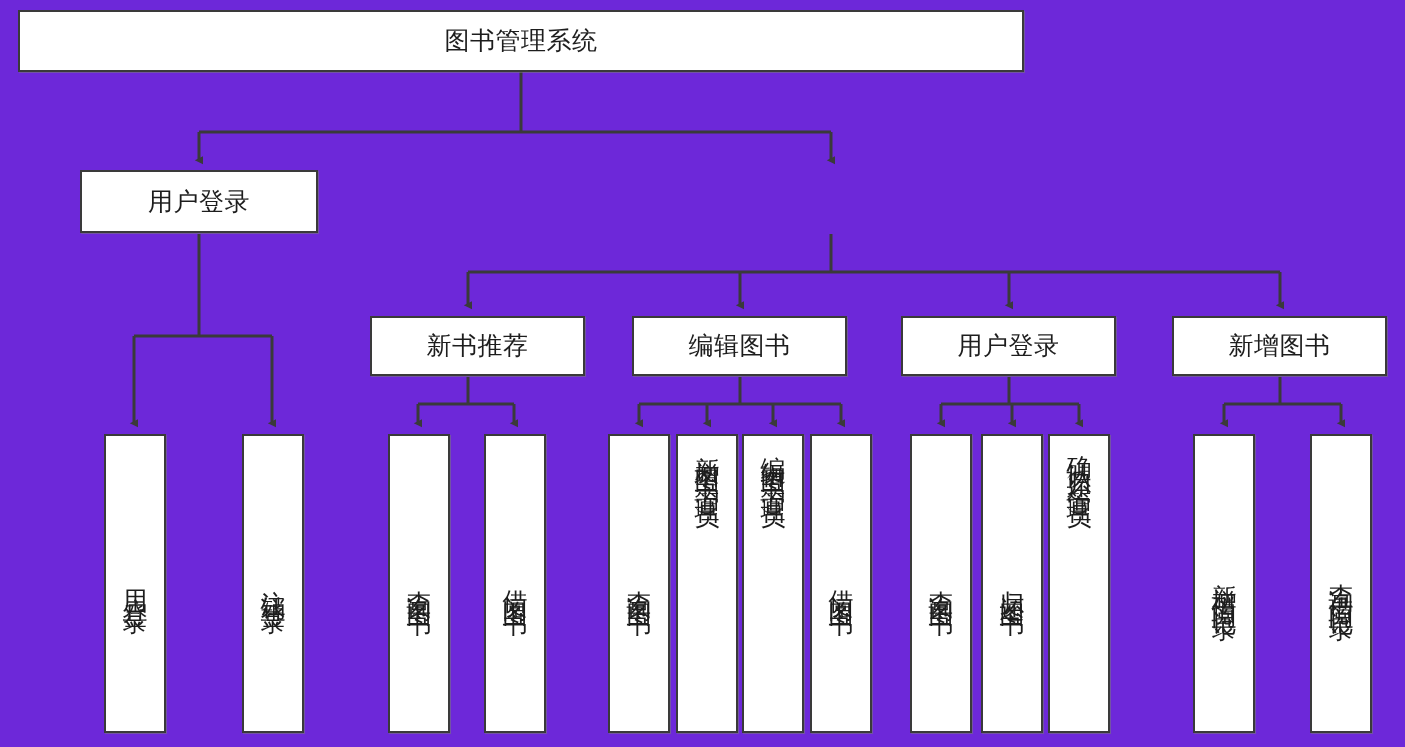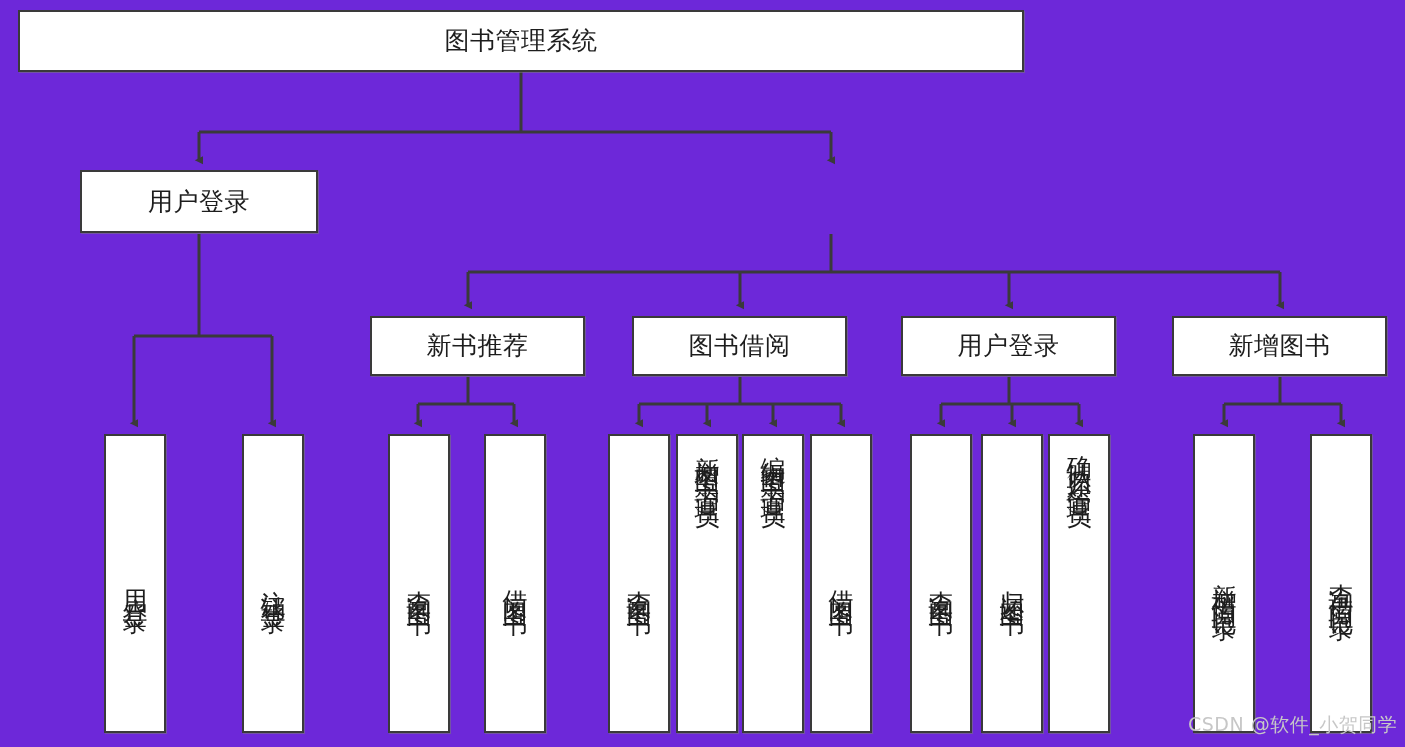--- a/index.html
+++ b/index.html
@@ -144,21 +144,21 @@
   <div class="node horizontal" style="left:80px; top:170px; width:238px; height:63px;">
     <span class="node-label">用户登录</span>
   </div>
 
 
   <div class="node horizontal" style="left:362px; top:316px; width:215px; height:60px;margin-left:8px;">
     <span class="node-label">新书推荐</span>
   </div>
 
   <div class="node horizontal" style="left:632px; top:316px; width:215px; height:60px;">
-    <span class="node-label">图书借阅</span>
+    <span class="node-label">编辑图书</span>
   </div>
 
   <div class="node horizontal" style="left:901px; top:316px; width:215px; height:60px;">
     <span class="node-label">用户登录</span>
   </div>
 
   <div class="node horizontal" style="left:1172px; top:316px; width:215px; height:60px;">
     <span class="node-label">新增图书</span>
   </div>
 
@@ -207,15 +207,14 @@
   </div>
 
   <div class="node vertical centered" style="left:1193px; top:434px; width:62px; height:299px;">
     <span class="node-label">新增借阅记录</span>
   </div>
 
   <div class="node vertical centered" style="left:1310px; top:434px; width:62px; height:299px;">
     <span class="node-label">查询借阅记录</span>
   </div>
 
-  <div class="watermark">CSDN @软件_小贺同学</div>
 
 </div>
 
 </body></html>

